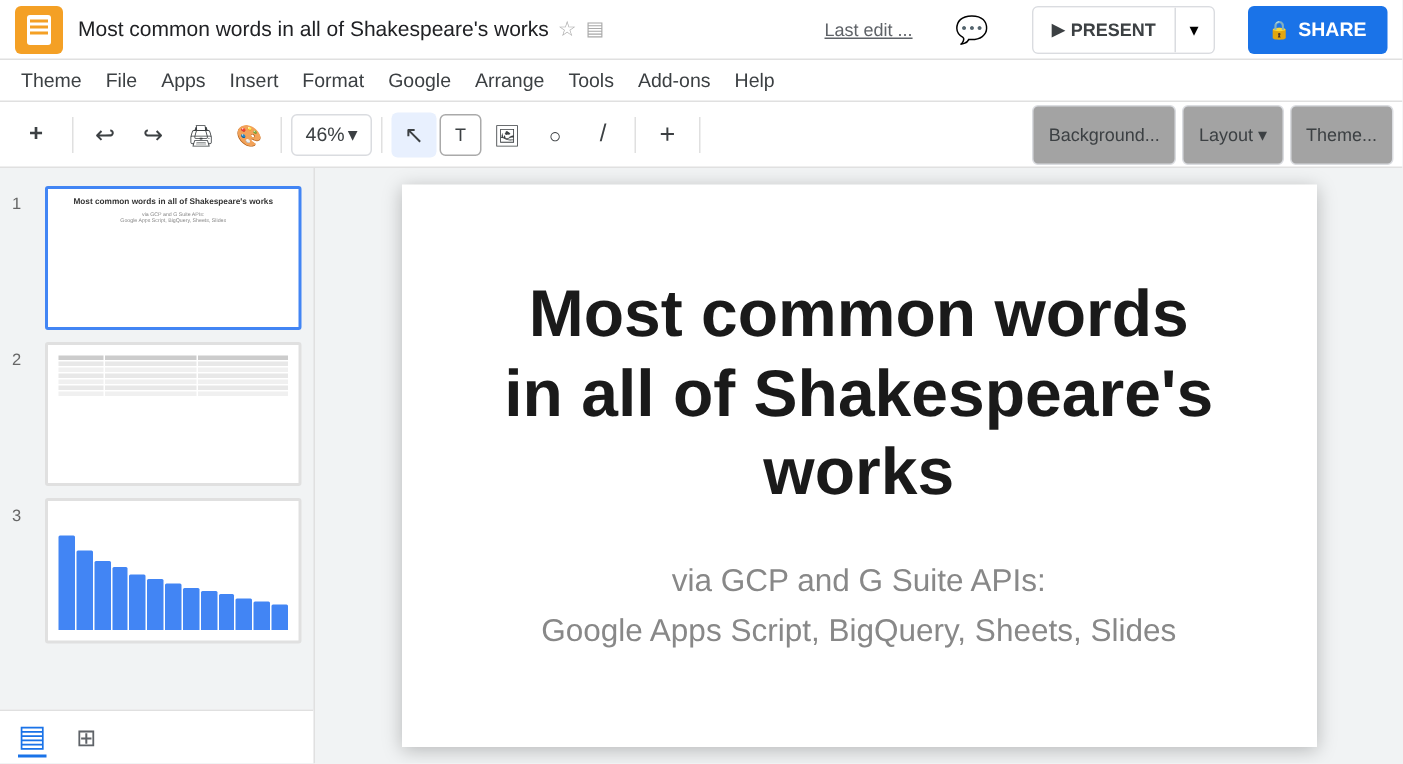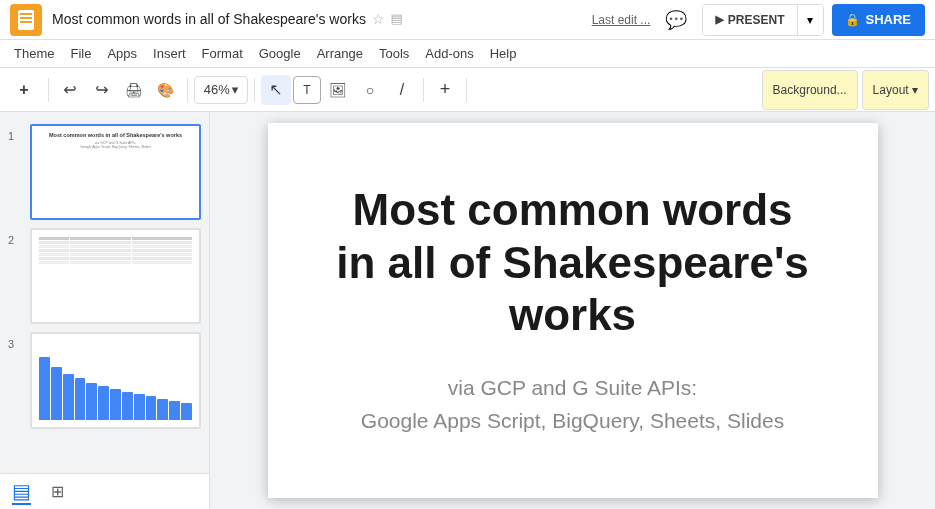--- a/index.html
+++ b/index.html
@@ -51,21 +51,21 @@
     .toolbar-btn {
       width: 30px; height: 30px; border: none; background: transparent;
       border-radius: 4px; cursor: pointer; display: flex; align-items: center; justify-content: center;
       font-size: 14px; color: #3c4043;
     }
     .toolbar-separator { width: 1px; height: 24px; background: #e0e0e0; margin: 0 4px; }
 
     
     .slide-action-btn {
       height: 40px; padding: 0 10px; border: 1px solid #dadce0; border-radius: 4px;
-      background: #fef9c3; font-size: 12px; color: #3c4043; cursor: pointer;
+      background: #a3a3a3; font-size: 12px; color: #3c4043; cursor: pointer;
       display: flex; align-items: center; gap: 4px; white-space: nowrap;
     }
 
     
     #main-content { display: flex; height: calc(509px - 112px); background: #f1f3f4; }
 
     
     #slide-panel {
       width: 210px; background: #f1f3f4; overflow-y: auto; padding: 8px 0;
       border-right: 1px solid #e0e0e0;
@@ -98,21 +98,21 @@
   <div id="app-icon">
     <div id="app-icon-inner"></div>
   </div>
   <div style="flex:1; display:flex; flex-direction:column;">
     <div style="display:flex; align-items:center; gap:6px; margin-bottom:2px;">
       <span style="font-size:14px; color:#202124;">Most common words in all of Shakespeare's works</span>
       <span style="color:#aaa; font-size:14px; cursor:pointer;">☆</span>
       <span style="color:#aaa; font-size:13px; cursor:pointer;">▤</span>
     </div>
   </div>
-  <div id="header-right" style="display:flex; align-items:center; gap:8px; margin-left:auto;">
+  <div id="header-right" style="display:flex; align-items:center; gap:22px; margin-left:auto;">
     <span style="color:#5f6368; font-size:12px; text-decoration:underline; cursor:pointer;">Last edit ...</span>
     <button id="comment-btn" style="width:36px;height:36px;border:none;background:transparent;cursor:pointer;border-radius:50%;font-size:18px;">
       💬
     </button>
     <div id="present-btn" style="display:flex;align-items:center;border:1px solid #dadce0;border-radius:4px;overflow:hidden;height:32px;">
       <button style="padding:0 12px;font-size:12px;color:#3c4043;cursor:pointer;background:#fff;height:100%;border:none;display:flex;align-items:center;gap:4px;font-weight:600;">
         <span style="font-size:11px;">▶</span>
         <span>PRESENT</span>
       </button>
       <button style="width:26px;height:100%;border:none;border-left:1px solid #dadce0;background:#fff;cursor:pointer;font-size:12px;">▾</button>
@@ -156,20 +156,21 @@
   <button class="toolbar-btn" style="font-size:14px;">🖼</button>
   <button class="toolbar-btn" style="font-size:14px;">○</button>
   <button class="toolbar-btn" style="font-size:16px;">/</button>
   <div class="toolbar-separator"></div>
   <button class="toolbar-btn" style="font-size:18px;">+</button>
   <div class="toolbar-separator"></div>
 
   <div style="margin-left:auto; display:flex; align-items:center; gap:4px;">
     <button class="slide-action-btn">Background...</button>
     <button class="slide-action-btn">Layout ▾</button>
+    <button class="slide-action-btn">Theme...</button>
   </div>
 </div>
 
 <div id="main-content" style="display:flex; height:calc(509px - 112px); position:relative;">
 
   <div id="slide-panel" style="width:210px; background:#f1f3f4; overflow-y:auto; padding:8px 0; border-right:1px solid #e0e0e0; position:relative; padding-bottom:40px;">
 
     <div class="slide-thumb-container active">
       <span class="slide-num">1</span>
       <div class="slide-thumb" style="aspect-ratio:16/9; padding:6px; background:#fff; border:2px solid #4285f4; border-radius:2px;">

